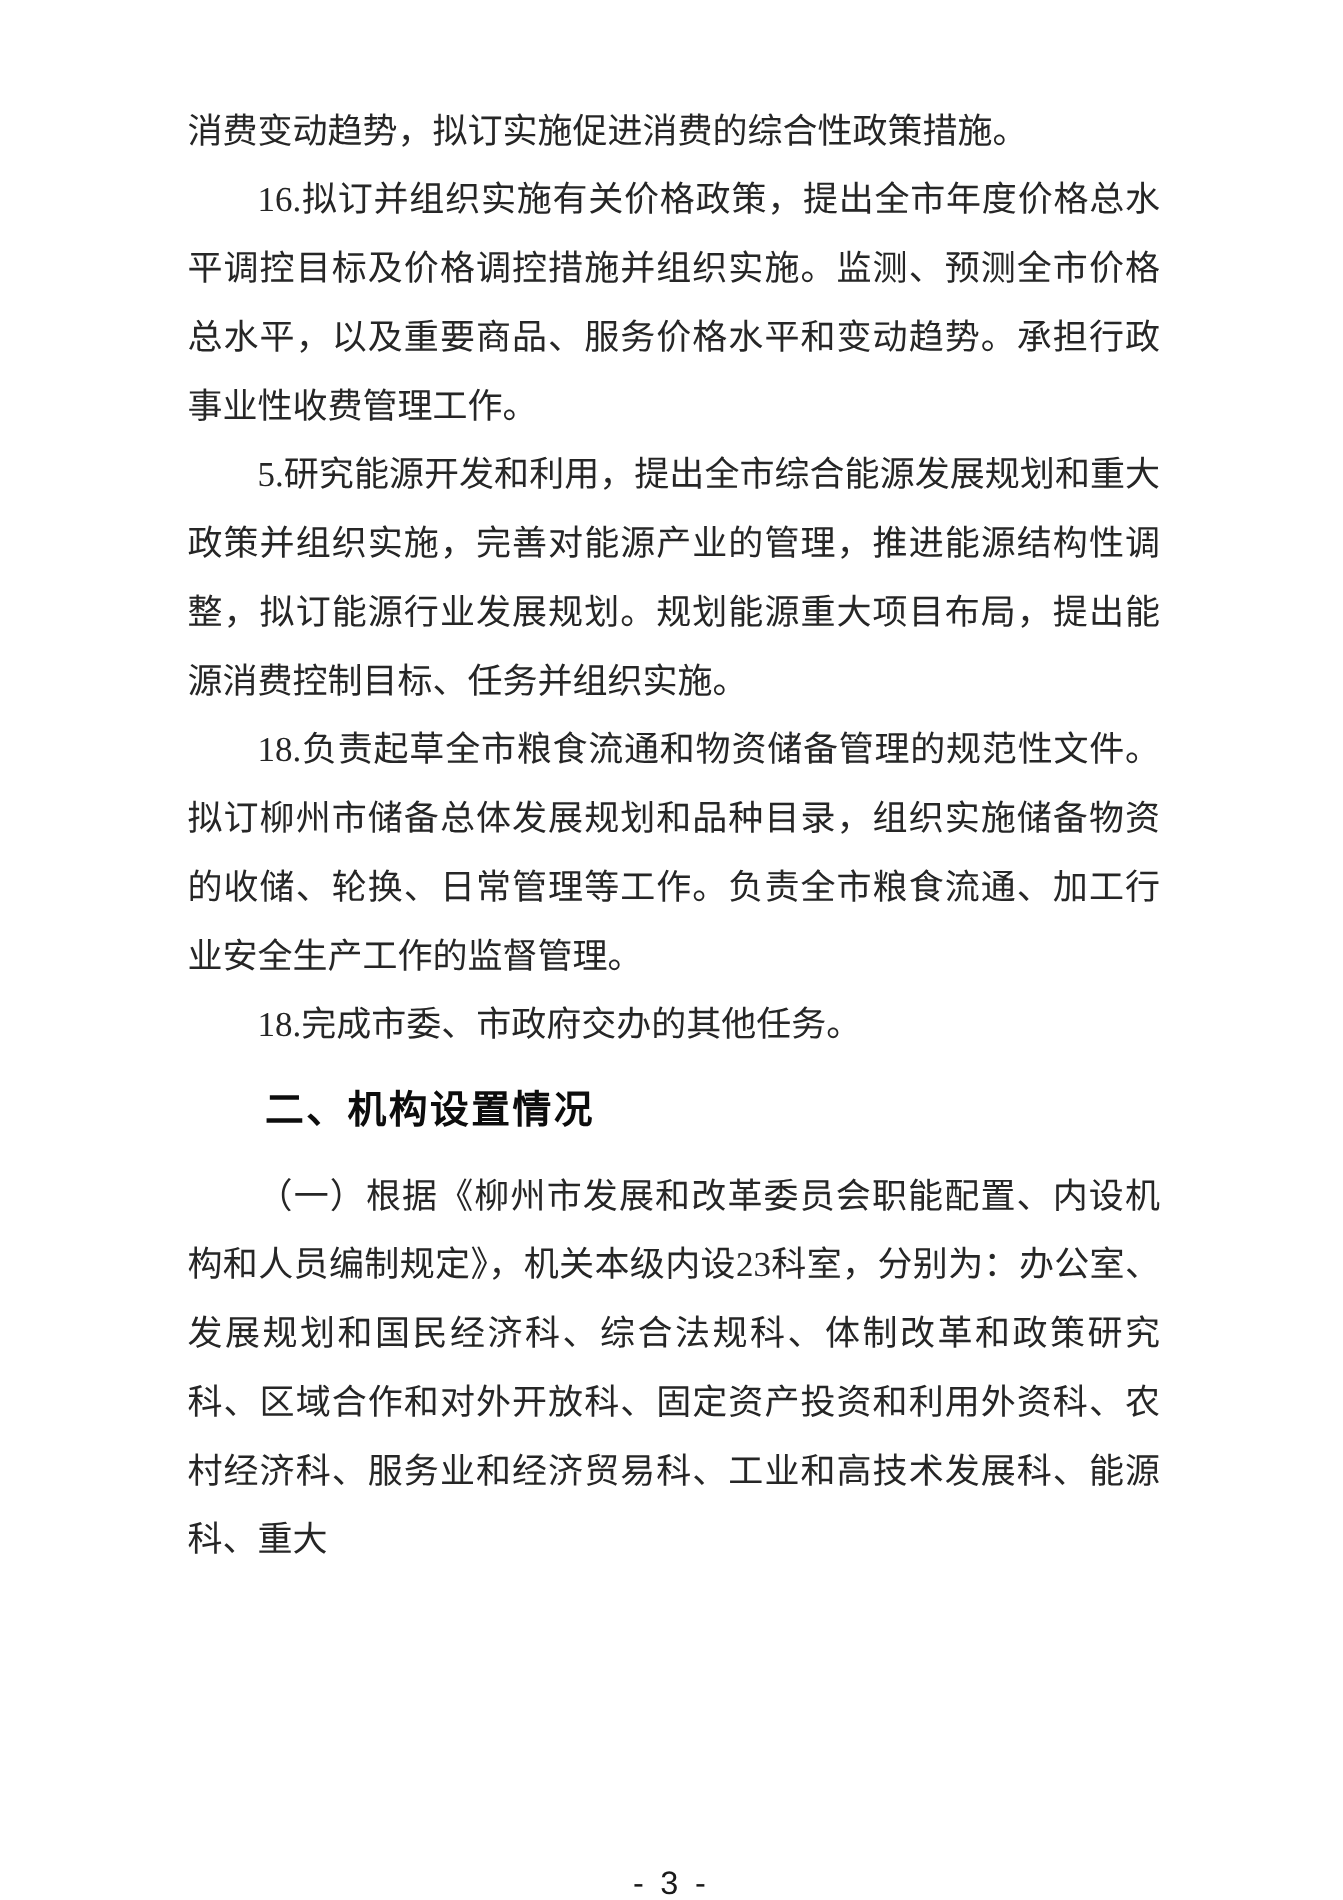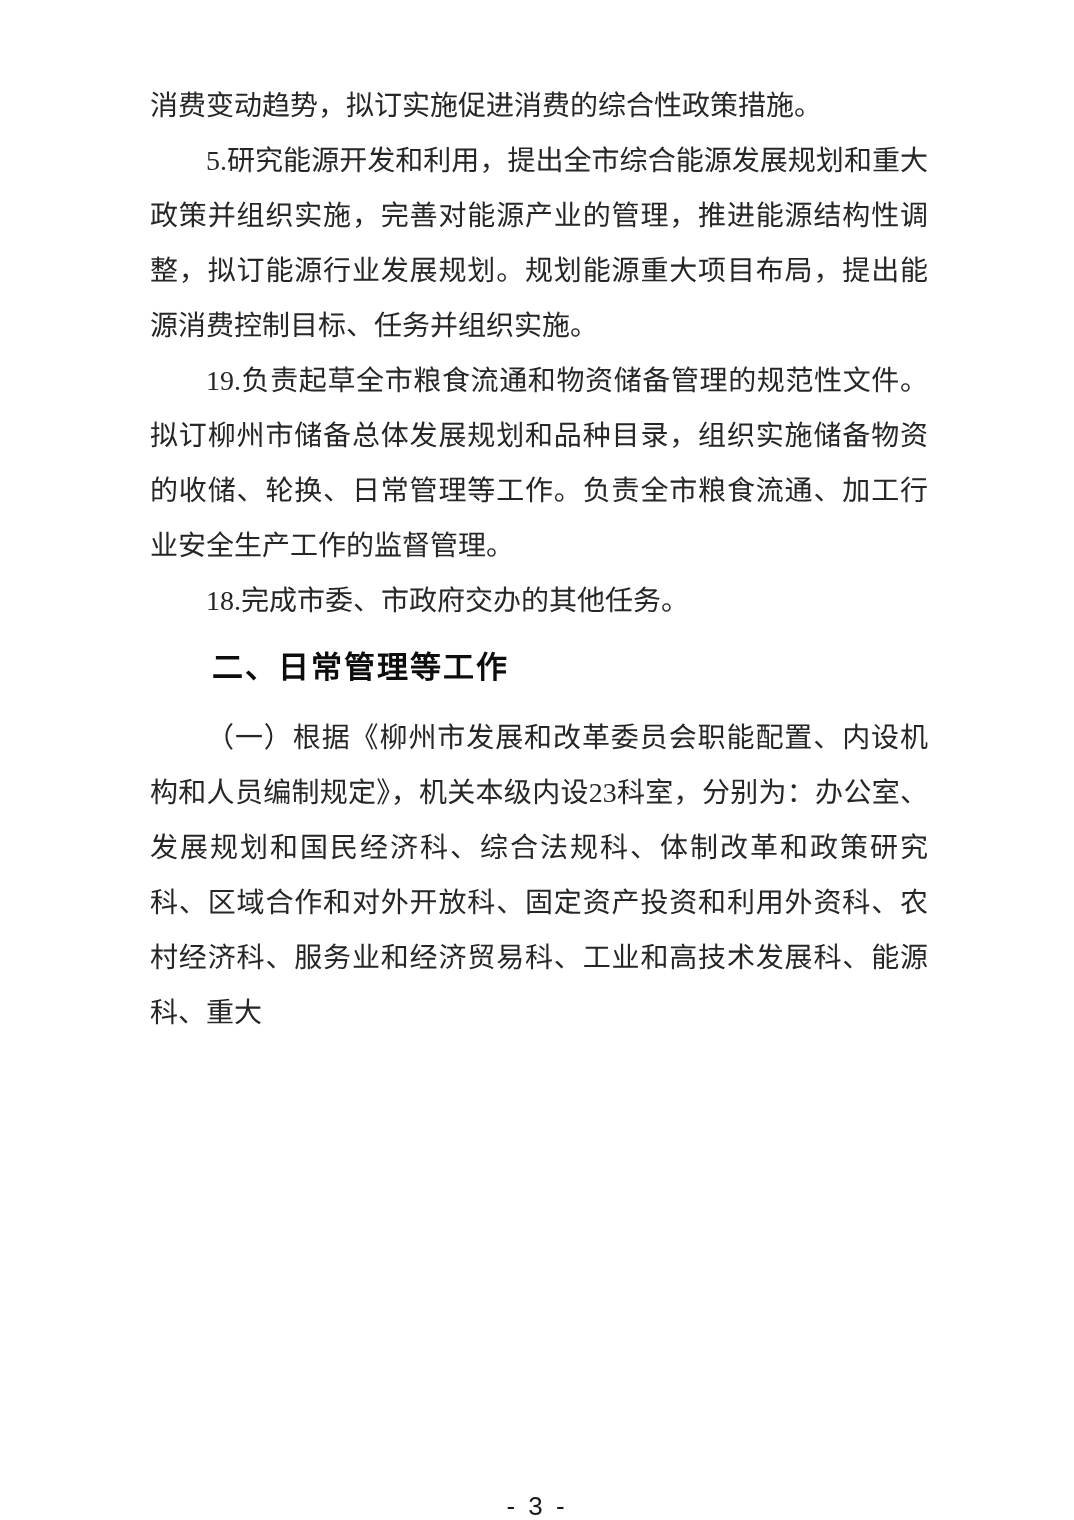--- a/index.html
+++ b/index.html
@@ -56,20 +56,21 @@
     color: #1a1a1a;
     letter-spacing: 3px;
   }
 </style>
 </head>
 <body>
 
 <div class="page">
   <div class="doc-body" id="doc-body">
       <p class="para">消费变动趋势，拟订实施促进消费的综合性政策措施。</p>
+      <p class="para indent">16.拟订并组织实施有关价格政策，提出全市年度价格总水平调控目标及价格调控措施并组织实施。监测、预测全市价格总水平，以及重要商品、服务价格水平和变动趋势。承担行政事业性收费管理工作。</p>
       <p class="para indent">5.研究能源开发和利用，提出全市综合能源发展规划和重大政策并组织实施，完善对能源产业的管理，推进能源结构性调整，拟订能源行业发展规划。规划能源重大项目布局，提出能源消费控制目标、任务并组织实施。</p>
-      <p class="para indent">19.负责起草全市粮食流通和物资储备管理的规范性文件。拟订柳州市储备总体发展规划和品种目录，组织实施储备物资的收储、轮换、日常管理等工作。负责全市粮食流通、加工行业安全生产工作的监督管理。</p>
+      <p class="para indent">18.负责起草全市粮食流通和物资储备管理的规范性文件。拟订柳州市储备总体发展规划和品种目录，组织实施储备物资的收储、轮换、日常管理等工作。负责全市粮食流通、加工行业安全生产工作的监督管理。</p>
       <p class="para indent">18.完成市委、市政府交办的其他任务。</p>
-      <p class="heading">二、日常管理等工作</p>
+      <p class="heading">二、机构设置情况</p>
       <p class="para indent">（一）根据《柳州市发展和改革委员会职能配置、内设机构和人员编制规定》，机关本级内设23科室，分别为：办公室、发展规划和国民经济科、综合法规科、体制改革和政策研究科、区域合作和对外开放科、固定资产投资和利用外资科、农村经济科、服务业和经济贸易科、工业和高技术发展科、能源科、重大</p>
     </div>
   <div class="page-number">- 3 -</div>
 </div>
 
 </body></html>

